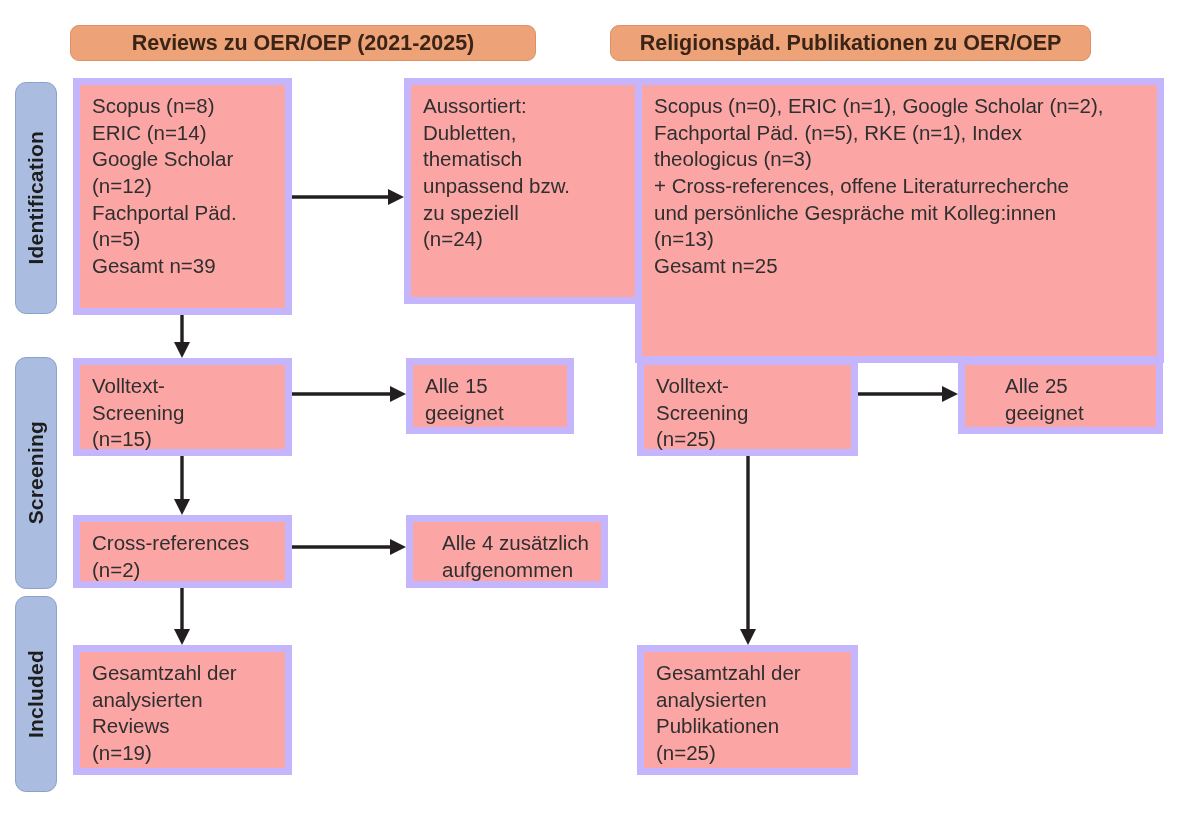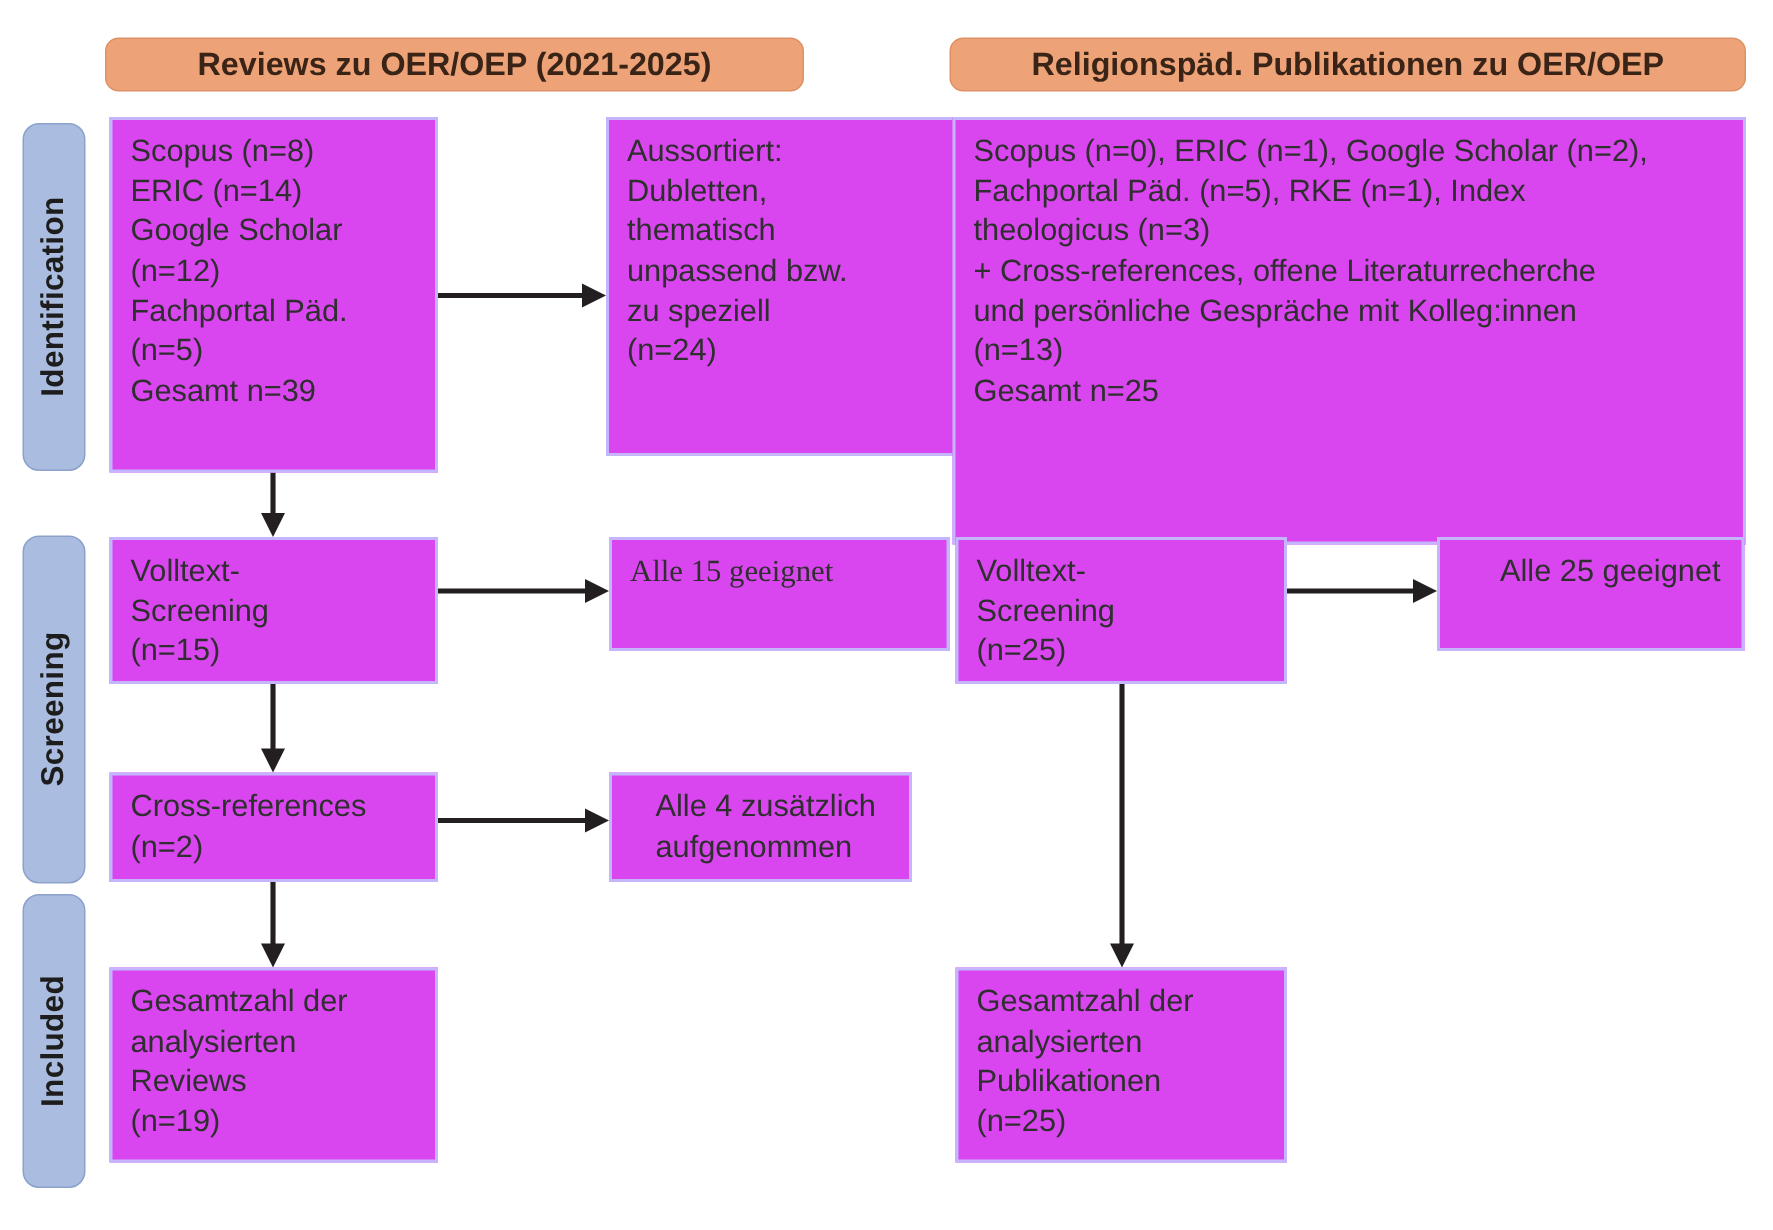--- a/index.html
+++ b/index.html
@@ -56,22 +56,22 @@
     font-size: 21.5px;
     font-weight: 700;
     color: #3a2417;
     white-space: nowrap;
   }
 
   
   .flow-box {
     position: absolute;
     box-sizing: border-box;
-    background: #d946ef;
-    border: 2px solid #c4b5fd;
+    background: #fca5a5;
+    border: 7px solid #c4b5fd;
     padding: 8px 10px 6px 12px;
   }
   .flow-box-text {
     font-size: 20.5px;
     line-height: 1.30;
     color: #2f2f2f;
     white-space: pre-line;
     font-weight: 400;
   }
 
@@ -136,21 +136,21 @@
   </div>
 
   <div class="stage-bar" style="left:15px; top:596px; width:42px; height:196px;">
     <span class="stage-bar-label">Included</span>
   </div>
 
   <div class="col-header" style="left:70px; top:25px; width:466px; height:36px;">
     <span class="col-header-label">Reviews zu OER/OEP (2021-2025)</span>
   </div>
 
-  <div class="col-header" style="left:633px; top:25px; width:531px; height:36px;text-align:center;">
+  <div class="col-header" style="left:610px; top:25px; width:481px; height:36px;text-align:center;">
     <span class="col-header-label">Religionspäd. Publikationen zu OER/OEP</span>
   </div>
 
   <div class="flow-box" style="left:73px; top:78px; width:219px; height:237px;">
     <div class="flow-box-text">Scopus (n=8)
 ERIC (n=14)
 Google Scholar
 (n=12)
 Fachportal Päd.
 (n=5)
@@ -165,21 +165,21 @@
 zu speziell
 (n=24)</div>
   </div>
 
   <div class="flow-box" style="left:73px; top:358px; width:219px; height:98px;">
     <div class="flow-box-text">Volltext-
 Screening
 (n=15)</div>
   </div>
 
-  <div class="flow-box" style="left:406px; top:358px; width:227px; height:76px;font-family:Liberation Serif, serif;">
+  <div class="flow-box" style="left:406px; top:358px; width:168px; height:76px;">
     <div class="flow-box-text">Alle 15 geeignet</div>
   </div>
 
   <div class="flow-box" style="left:73px; top:515px; width:219px; height:73px;">
     <div class="flow-box-text">Cross-references
 (n=2)</div>
   </div>
 
   <div class="flow-box" style="left:406px; top:515px; width:202px; height:73px;padding-left:29px;">
     <div class="flow-box-text">Alle 4 zusätzlich

